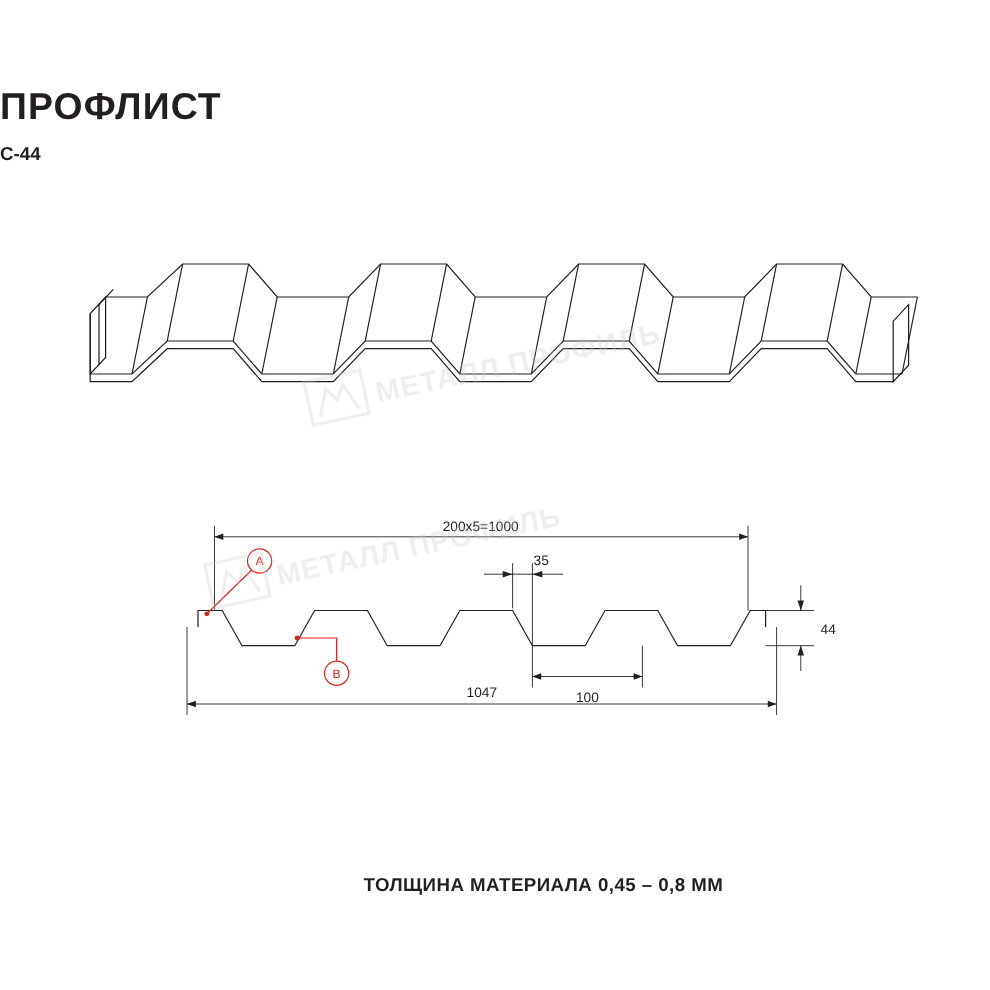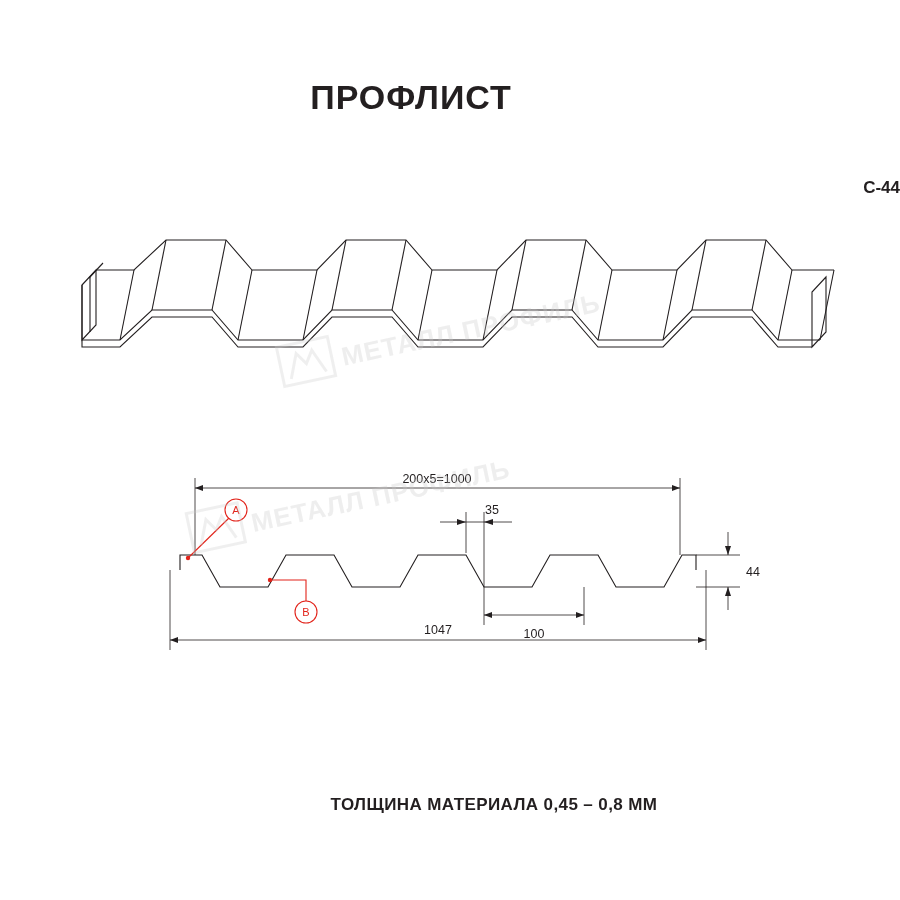--- a/index.html
+++ b/index.html
@@ -17,36 +17,34 @@
   }
   .page {
     position: absolute;
     inset: 0;
   }
   .title {
     position: absolute;
     top: 78px;
     left: 0;
     width: 822px;
-    text-align: center;
     font-size: 34px;
     font-weight: bold;
     letter-spacing: 1px;
     color: #231f20;
   }
   .subtitle {
     position: absolute;
     top: 130px;
     left: 0;
     width: 900px;
-    text-align: right;
+    text-align: left;
     font-size: 17px;
     font-weight: bold;
     color: #231f20;
-    margin-top: 48px;
   }
   .footnote {
     position: absolute;
     top: 795px;
     left: 0;
     width: 900px;
     text-align: center;
     font-size: 17px;
     font-weight: bold;
     letter-spacing: 0.4px;

